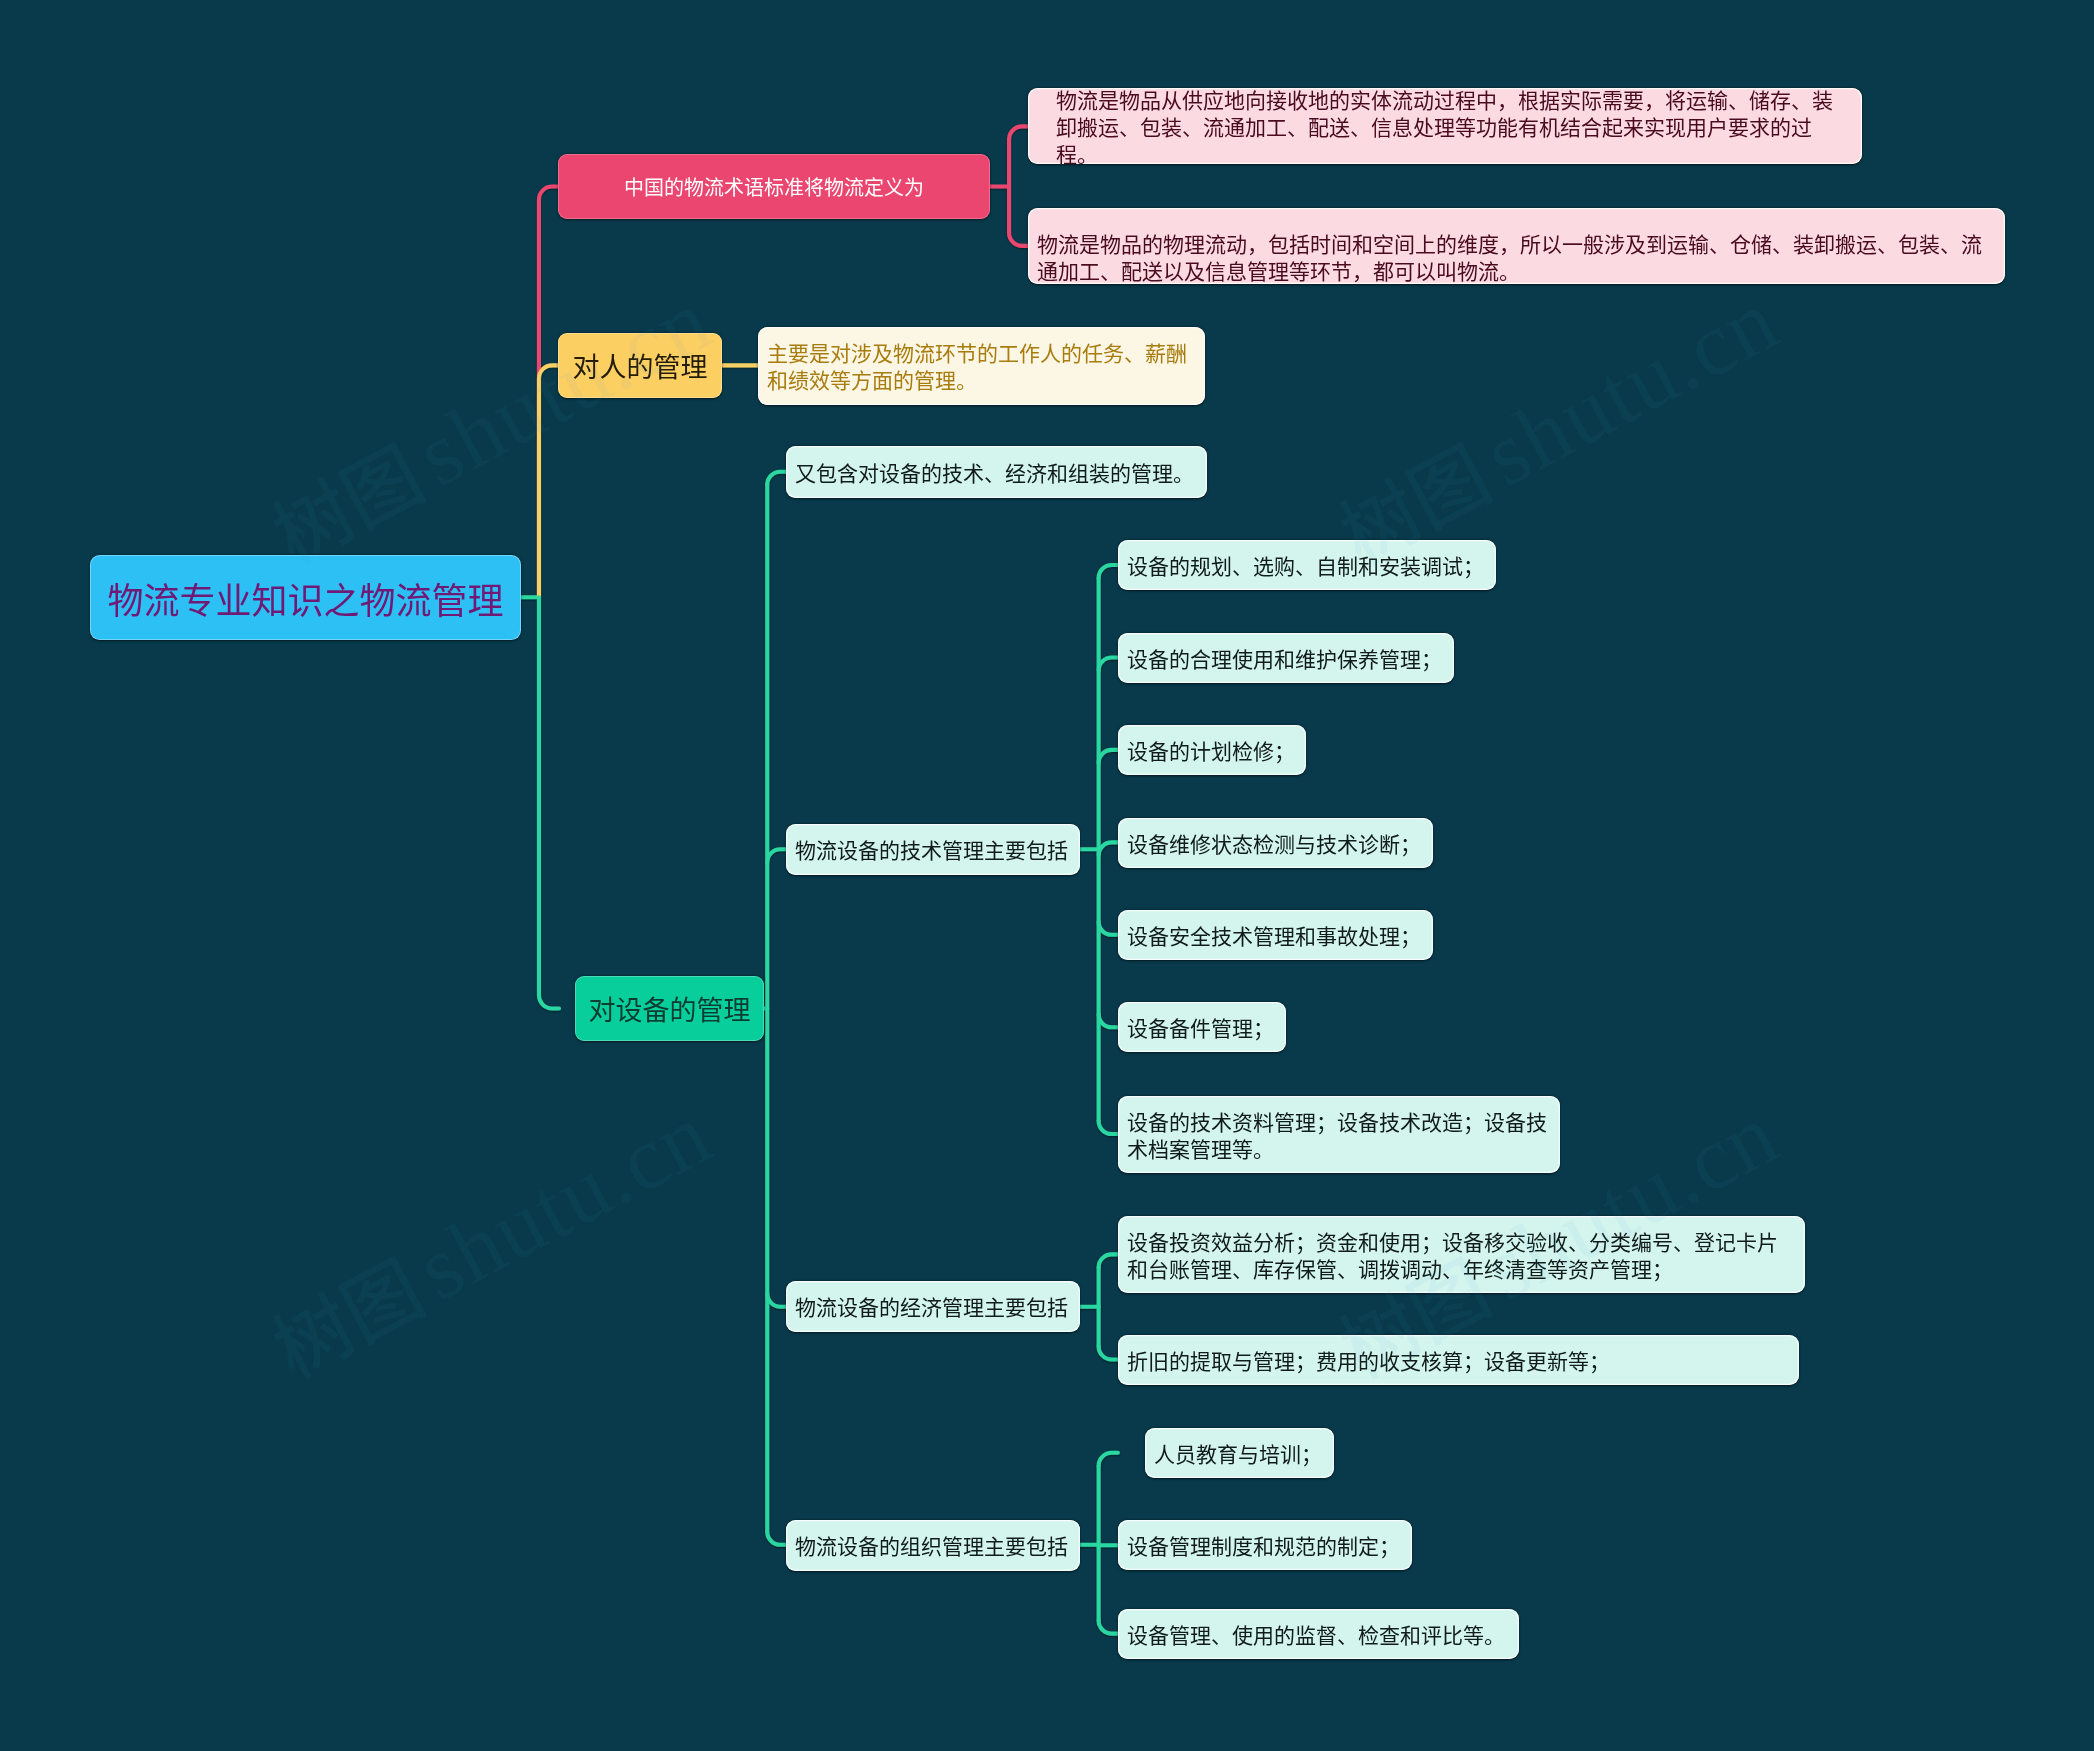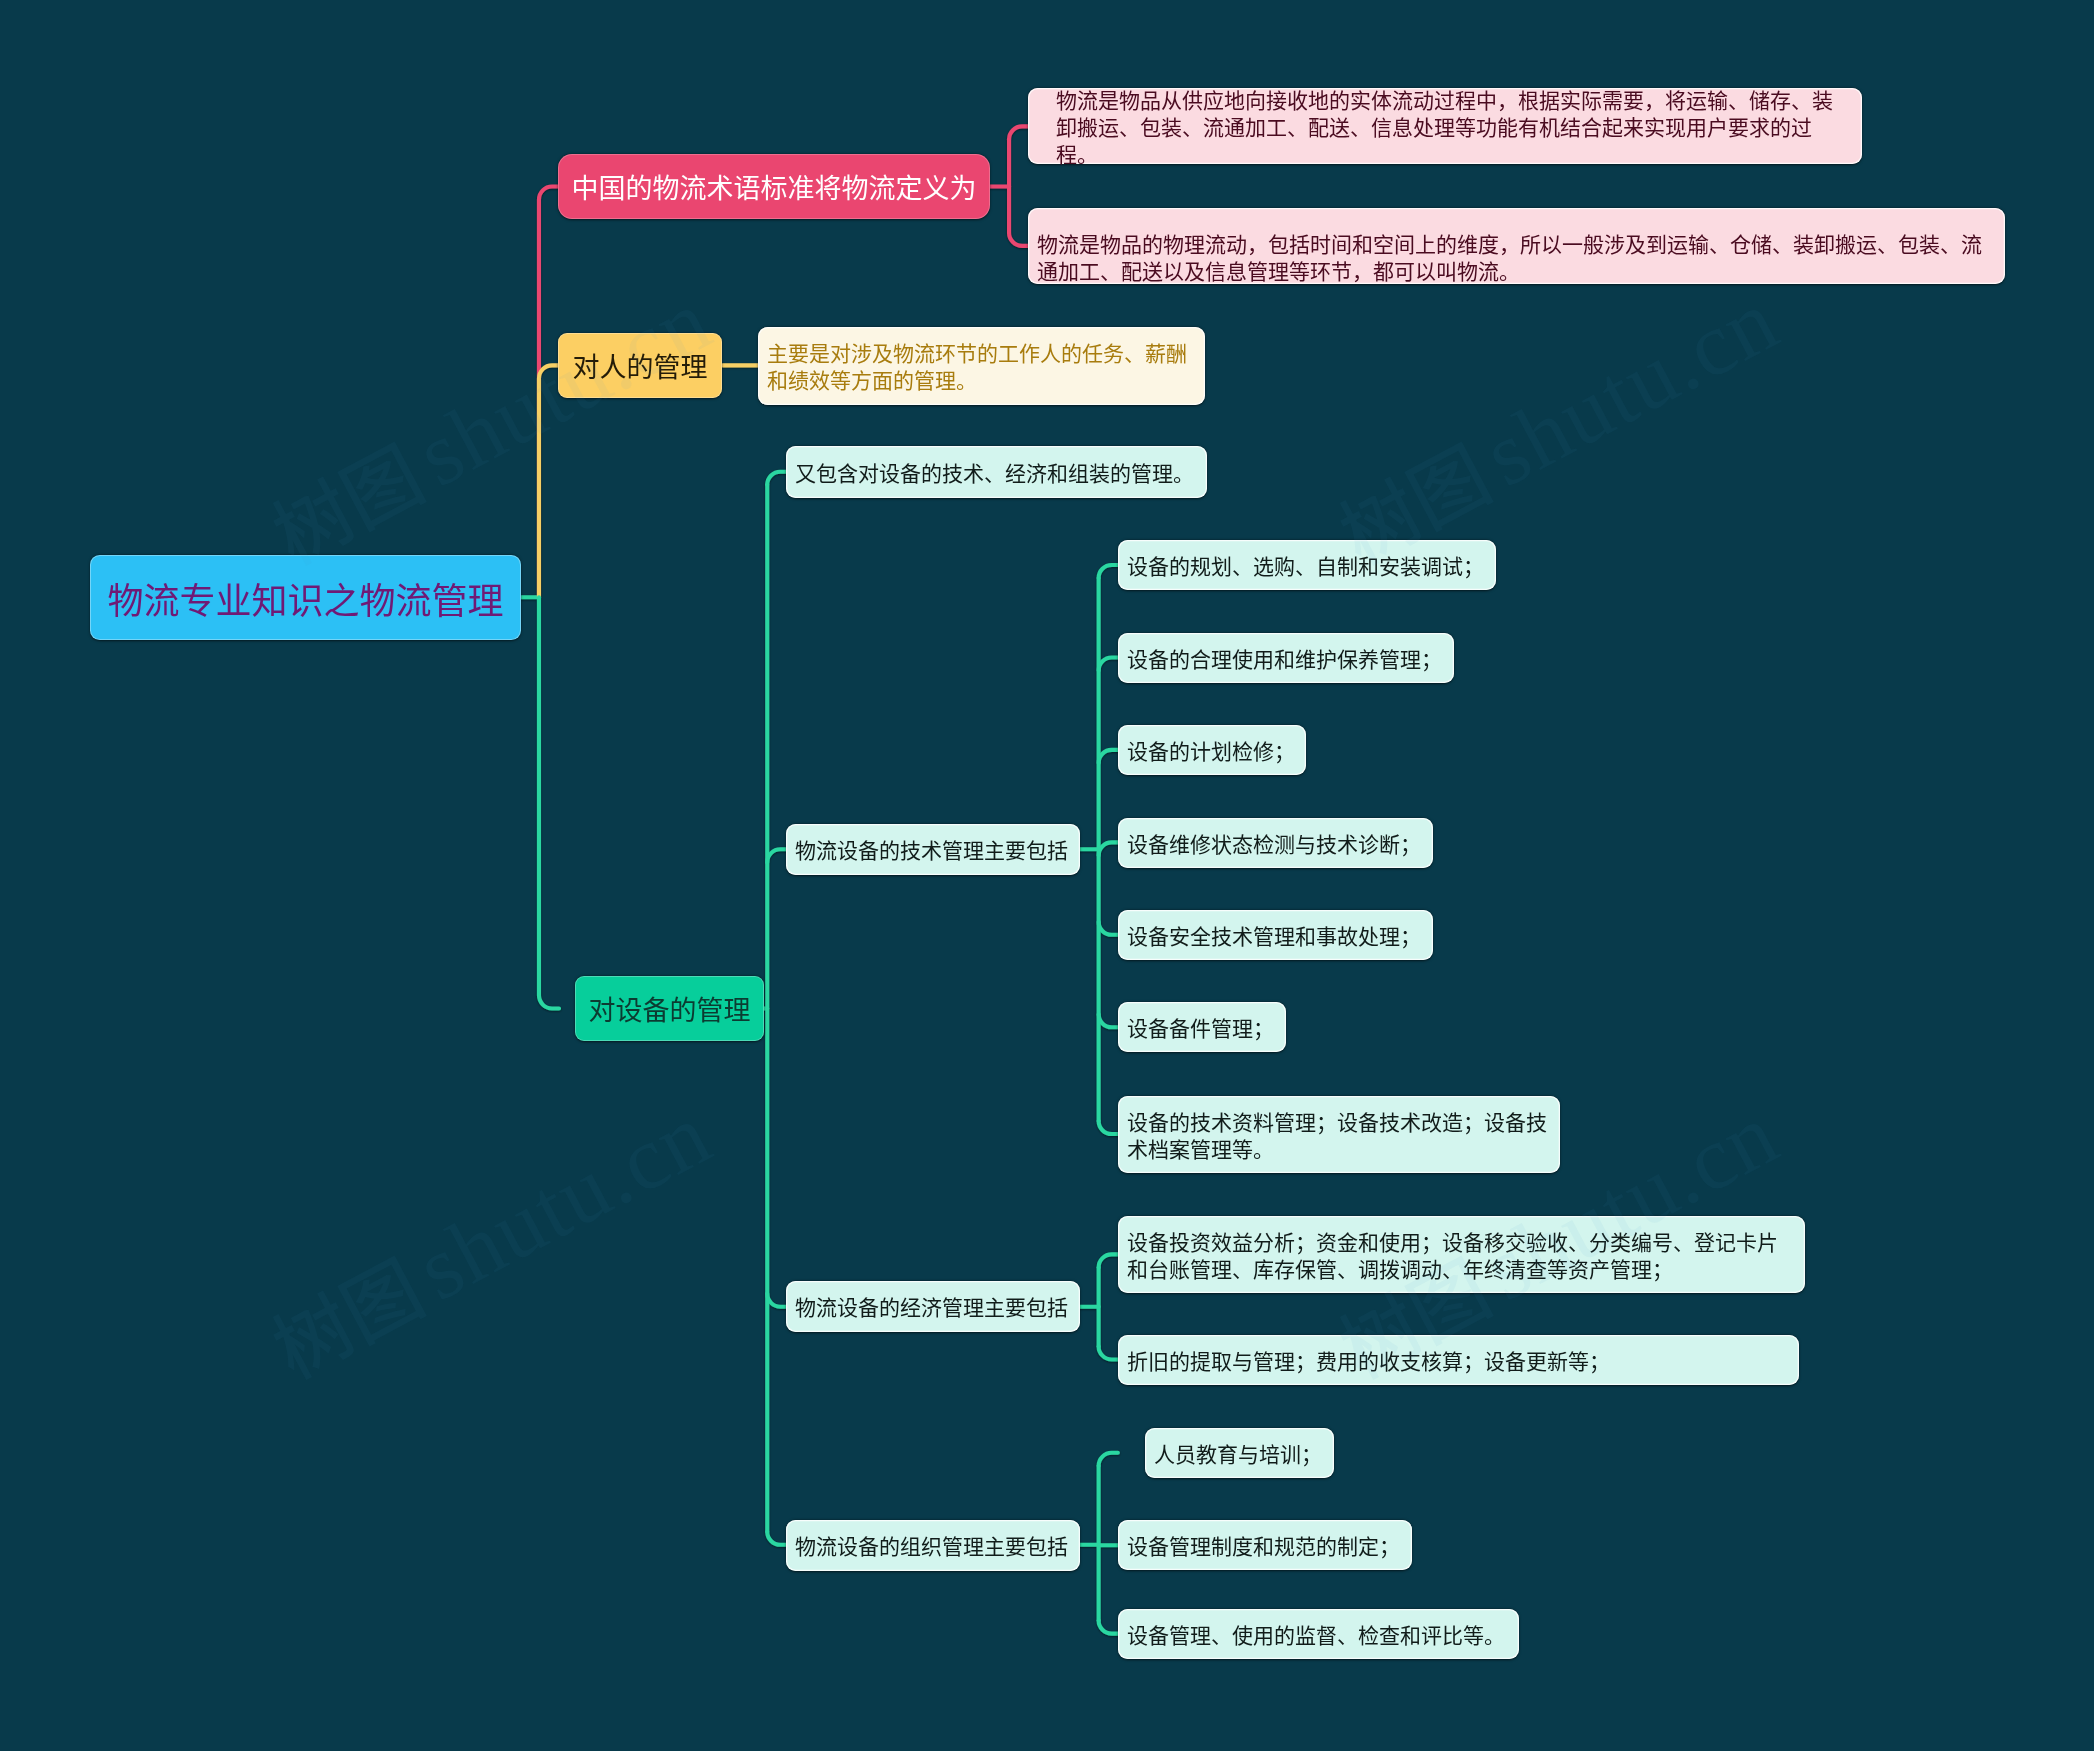--- a/index.html
+++ b/index.html
@@ -8,21 +8,21 @@
     width:2095px;height:1751px;overflow:hidden;
     background:#083a4b;
     font-family:"Noto Sans CJK SC","Liberation Sans",sans-serif;
   }
   #stage{position:relative;width:2095px;height:1751px;overflow:hidden;}
   #wires{position:absolute;left:0;top:0;}
   .node{position:absolute;box-sizing:border-box;display:flex;align-items:center;}
   .node > span{display:block;width:100%;}
   .n-root{box-shadow:inset 0 0 0 1px rgba(255,255,255,.34), 0 0.8px 2.5px rgba(0,0,0,.6);background:#2cc0f5;color:#701a75;border-radius:9.8px;font-size:36px;
           line-height:46px;justify-content:center;text-align:center;}
-  .n-pink{box-shadow:inset 0 0 0 1px rgba(255,255,255,.22), 0 0.8px 2.5px rgba(0,0,0,.6);background:#ea4670;color:#fff;border-radius:14px;font-size:27px;line-height:34px;
+  .n-pink{box-shadow:inset 0 0 0 1px rgba(255,255,255,.22), 0 0.8px 2.5px rgba(0,0,0,.6);background:#ea4670;color:#fff;border-radius:9px;font-size:20px;line-height:34px;
           justify-content:center;text-align:center;}
   .n-yellow{box-shadow:inset 0 0 0 1px rgba(255,255,255,.3), 0 0.8px 2.5px rgba(0,0,0,.6);background:#fccf63;color:#241c08;border-radius:9px;font-size:27px;line-height:34px;
           justify-content:center;text-align:center;}
   .n-green{box-shadow:inset 0 0 0 1px rgba(255,255,255,.28), 0 0.8px 2.5px rgba(0,0,0,.6);background:#07ce9b;color:#0c3b31;border-radius:9px;font-size:27px;line-height:34px;
           justify-content:center;text-align:center;margin-left:16px;}
   .leaf{border-radius:9.8px;box-shadow:inset 0 0 0 1.3px rgba(255,255,255,.82), 0 0.8px 2.5px rgba(0,0,0,.62);font-size:21px;line-height:27px;padding:0 9px;}
   .leaf.nw > span{white-space:nowrap;}
   .l-pink{background:#fbdbe1;color:#4a0b20;}
   .l-yellow{background:#fcf6e4;color:#a87c0e;}
   .l-green{background:#d3f5ee;color:#111c1a;}

